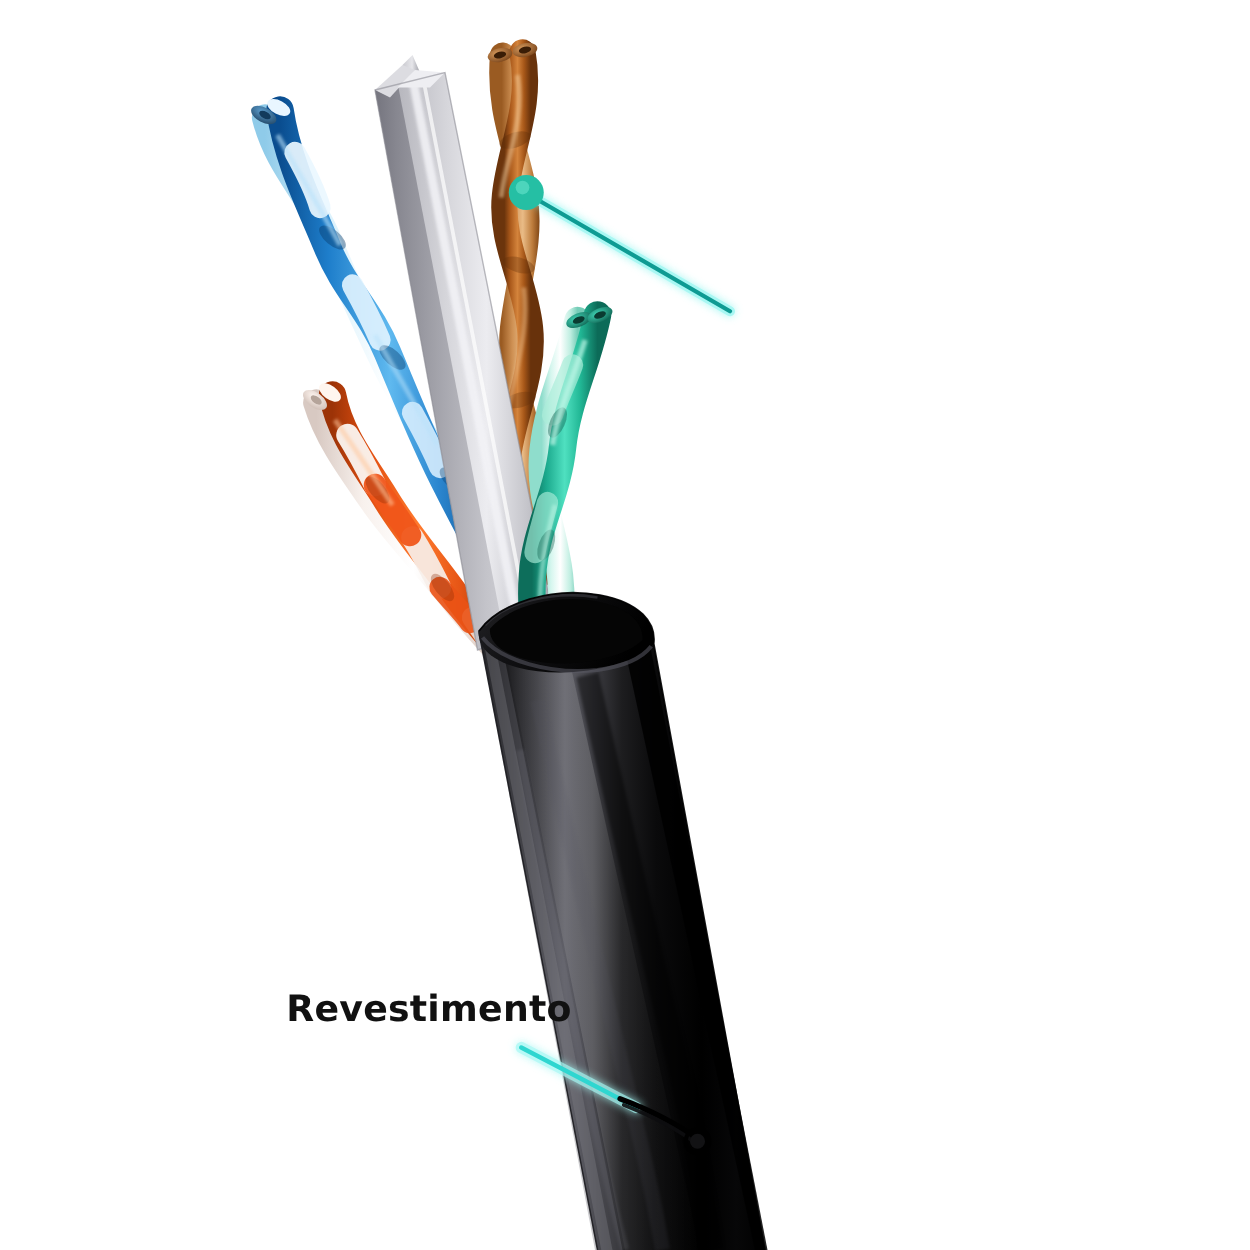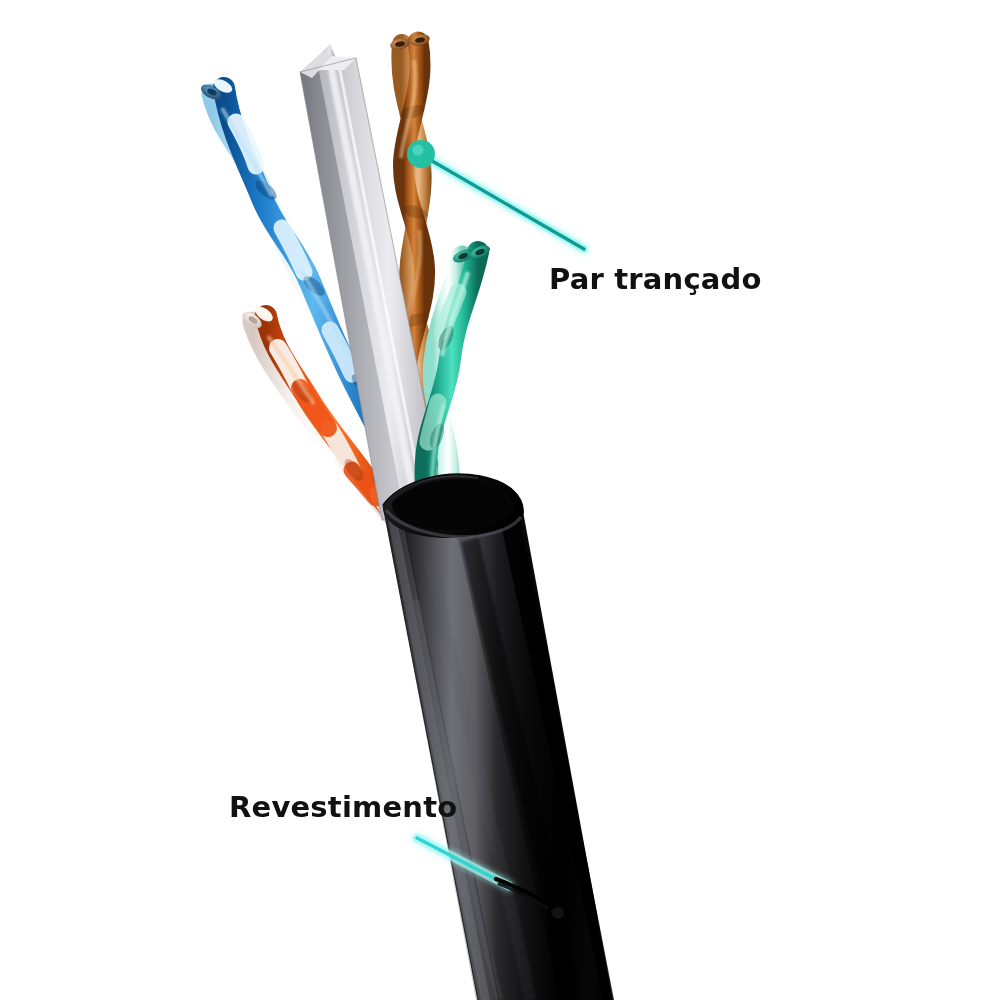--- a/index.html
+++ b/index.html
@@ -395,17 +395,16 @@
       <line x1="417" y1="838" x2="509" y2="886" stroke="#A6F8F4" stroke-width="9" stroke-linecap="round" opacity="0.8" filter="url(#fGlow)"></line>
       <line x1="417" y1="838" x2="509" y2="886" stroke="#2FD6D0" stroke-width="3.6" stroke-linecap="round"></line>
 
       <path d="M496 879 C 520 888, 540 898, 556 910" stroke="#000000" stroke-width="4.2" fill="none" stroke-linecap="round"></path>
       <path d="M499 884 C 522 893, 542 903, 557 915" stroke="#0d0d0f" stroke-width="3" fill="none" stroke-linecap="round" opacity="0.9"></path>
       <circle cx="558" cy="913" r="9.5" fill="none" stroke="#000000" stroke-width="3.2"></circle>
       <circle cx="558" cy="913" r="6" fill="#121214"></circle>
     </g>
   </svg>
 
-  <div class="callout-label" id="label-par-trancado">Par trançado</div>
 
   <div class="callout-label" id="label-revestimento"><span>Revestimento</span><br></div>
 
 </div>
 
 </body></html>

